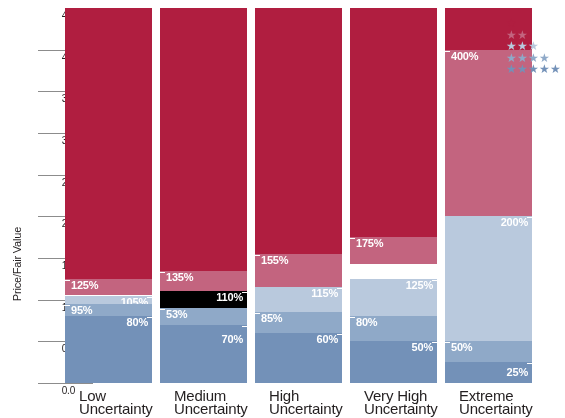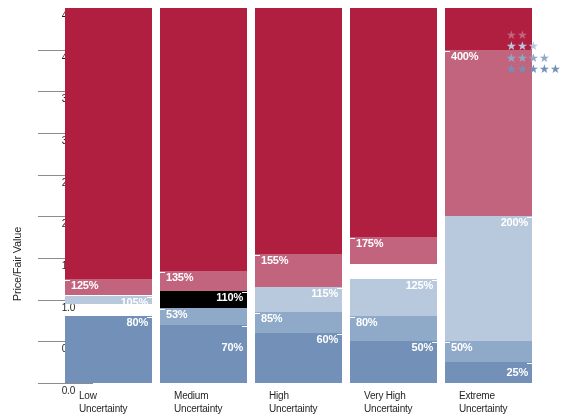--- a/index.html
+++ b/index.html
@@ -82,21 +82,21 @@
     height:1px;
     width:9px;
     background:#ffffff;
   }
 
   
   .cat-label{
     position:absolute;
     top:390px;
     width:100px;
-    font-size:10px;
+    font-size:15px;
     color:#231f20;
     line-height:12.5px;
     letter-spacing:-0.2px;
   }
   .cat-label span{display:block;}
 
   
   .legend{
     position:absolute;
     left:506px; top:18px;
@@ -150,20 +150,24 @@
         <div class="bar" style="left: 0px; height: 375px;">
           <div class="seg" style="top: 0px; height: 270.833px; background: rgb(176, 30, 64);"></div>
           <div class="seg" style="top: 270.833px; height: 16.6667px; background: rgb(195, 100, 127);">
             <div class="tickmark" style="top: 1px; left: -4px;"></div>
             <div class="seg-label left" style="top: 0px;">125%</div>
           </div>
           <div class="seg" style="top: 287.5px; height: 8.33333px; background: rgb(185, 201, 221);">
             <div class="tickmark" style="top: 1px; right: -4px;"></div>
             <div class="seg-label" style="top: 0px;">105%</div>
           </div>
+          <div class="seg" style="top: 295.833px; height: 12.5px; background: rgb(143, 169, 200);">
+            <div class="tickmark" style="top: 1px; left: -4px;"></div>
+            <div class="seg-label left" style="top: 0px;">95%</div>
+          </div>
           <div class="seg" style="top: 308.333px; height: 66.6667px; background: rgb(115, 145, 184);">
             <div class="tickmark" style="top: 1px; right: -4px;"></div>
             <div class="seg-label" style="top: 0px;">80%</div>
           </div>
         </div>
         <div class="bar" style="left: 95px; height: 375px;">
           <div class="seg" style="top: 0px; height: 262.5px; background: rgb(176, 30, 64);"></div>
           <div class="seg" style="top: 262.5px; height: 20.8333px; background: rgb(195, 100, 127);">
             <div class="tickmark" style="top: 1px; left: -4px;"></div>
             <div class="seg-label left" style="top: 0px;">135%</div>
@@ -171,21 +175,21 @@
           <div class="seg" style="top: 283.333px; height: 16.6667px; background: #000000;">
             <div class="tickmark" style="top: 1px; right: -4px;"></div>
             <div class="seg-label" style="top: 0px;">110%</div>
           </div>
           <div class="seg" style="top: 300px; height: 16.6667px; background: rgb(143, 169, 200);">
             <div class="tickmark" style="top: 1px; left: -4px;"></div>
             <div class="seg-label left" style="top: 0px;">53%</div>
           </div>
           <div class="seg" style="top: 316.667px; height: 58.3333px; background: rgb(115, 145, 184);">
             <div class="tickmark" style="top: 1px; right: -4px;"></div>
-            <div class="seg-label" style="top: 16px;">70%</div>
+            <div class="seg-label" style="top: 8px;">70%</div>
           </div>
         </div>
         <div class="bar" style="left: 190px; height: 375px;">
           <div class="seg" style="top: 0px; height: 245.833px; background: rgb(176, 30, 64);"></div>
           <div class="seg" style="top: 245.833px; height: 33.3333px; background: rgb(195, 100, 127); padding-left: 32px;">
             <div class="tickmark" style="top: 1px; left: -4px;"></div>
             <div class="seg-label left" style="top: 0px;">155%</div>
           </div>
           <div class="seg" style="top: 279.167px; height: 25px; background: rgb(185, 201, 221);">
             <div class="tickmark" style="top: 1px; right: -4px;"></div>

